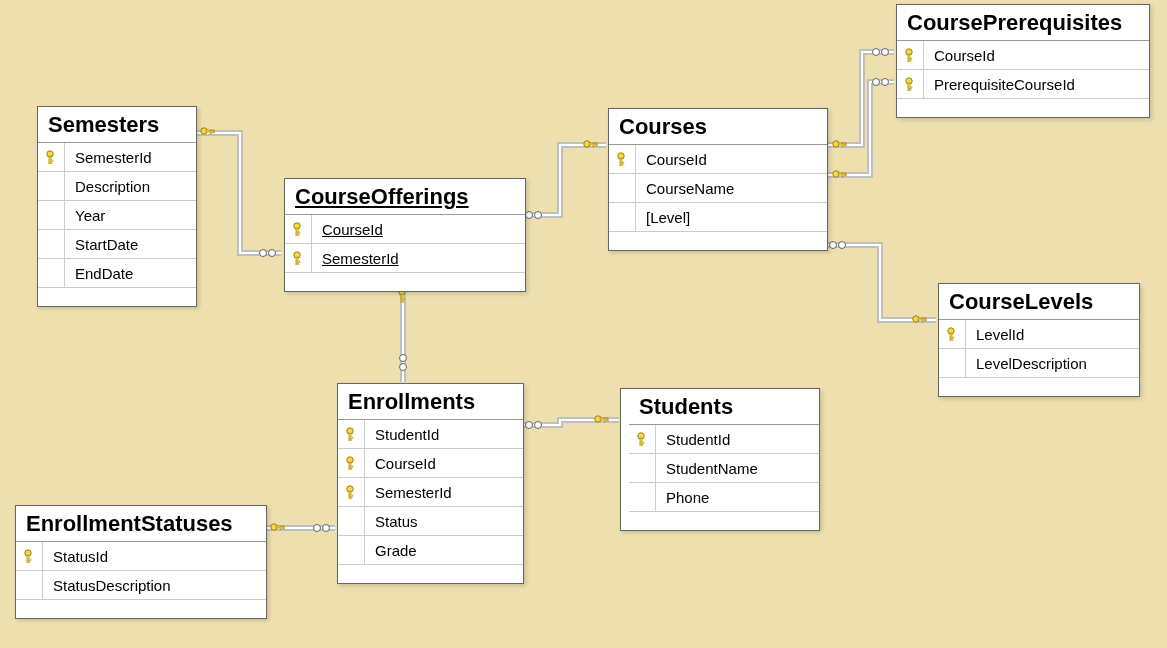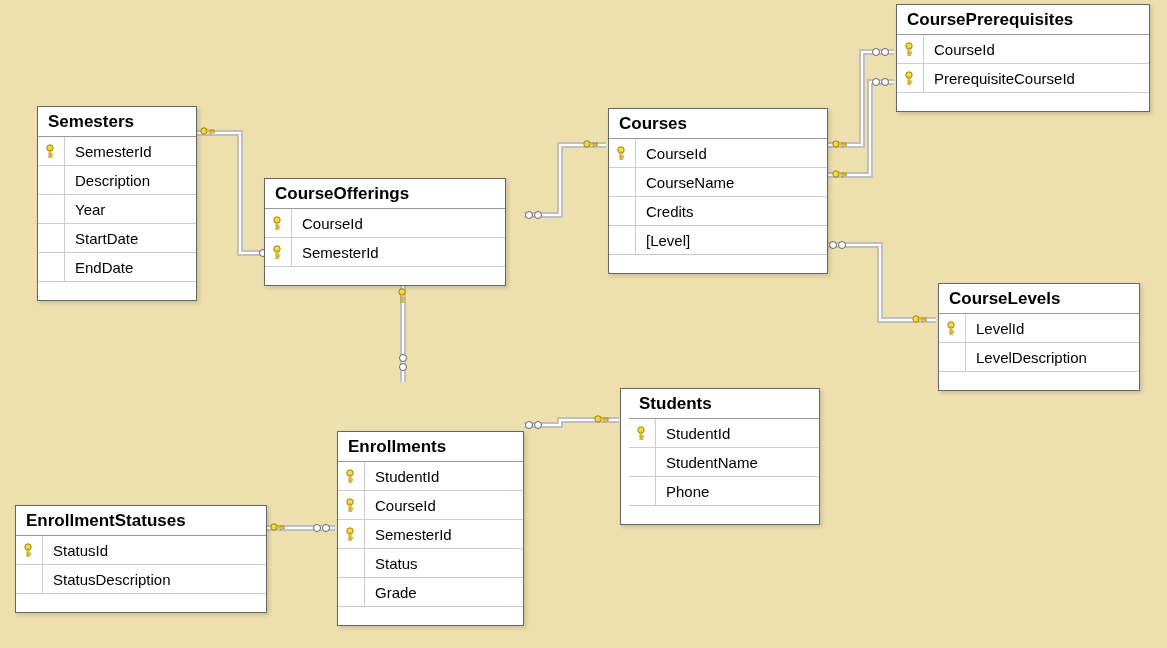--- a/index.html
+++ b/index.html
@@ -17,21 +17,21 @@
   .entity {
     position: absolute;
     background: #fff;
     border: 1px solid #666;
     box-shadow: 2px 2px 4px rgba(0,0,0,0.15);
   }
   .entity-title {
     font-weight: 700;
     padding: 5px 10px 4px 10px;
     border-bottom: 1px solid #999;
-    font-size: 17px;
+    font-size: 22px;
     white-space: nowrap;
   }
   .entity-row {
     display: flex;
     align-items: center;
     border-bottom: 1px solid #ccc;
     height: 28px;
   }
   .entity-row:last-child { border-bottom: 1px solid #ccc; }
   .key-cell {
@@ -167,21 +167,21 @@
       <div class="key-cell"></div>
       <div class="col-cell">StartDate</div>
     </div>
   <div class="entity-row">
       <div class="key-cell"></div>
       <div class="col-cell">EndDate</div>
     </div>
   <div class="blank-row"></div>
 </div>
 
-<div class="entity" style="left:264px; top:178px; width:240px;">
+<div class="entity" style="left:284px; top:178px; width:240px;text-decoration:underline;">
   <div class="entity-title">CourseOfferings</div>
   <div class="entity-row">
       <div class="key-cell">
         <svg class="key-glyph">
           <use href="#keyglyph"></use>
         </svg>
       </div>
       <div class="col-cell">CourseId</div>
     </div>
   <div class="entity-row">
@@ -204,24 +204,20 @@
         </svg>
       </div>
       <div class="col-cell">CourseId</div>
     </div>
   <div class="entity-row">
       <div class="key-cell"></div>
       <div class="col-cell">CourseName</div>
     </div>
   <div class="entity-row">
       <div class="key-cell"></div>
-      <div class="col-cell">Credits</div>
-    </div>
-  <div class="entity-row">
-      <div class="key-cell"></div>
       <div class="col-cell">[Level]</div>
     </div>
   <div class="blank-row"></div>
 </div>
 
 <div class="entity" style="left:896px; top:4px; width:252px;">
   <div class="entity-title">CoursePrerequisites</div>
   <div class="entity-row">
       <div class="key-cell">
         <svg class="key-glyph">
@@ -251,21 +247,21 @@
       </div>
       <div class="col-cell">LevelId</div>
     </div>
   <div class="entity-row">
       <div class="key-cell"></div>
       <div class="col-cell">LevelDescription</div>
     </div>
   <div class="blank-row"></div>
 </div>
 
-<div class="entity" style="left:337px; top:383px; width:185px;margin-top:48px;">
+<div class="entity" style="left:337px; top:383px; width:185px;">
   <div class="entity-title">Enrollments</div>
   <div class="entity-row">
       <div class="key-cell">
         <svg class="key-glyph">
           <use href="#keyglyph"></use>
         </svg>
       </div>
       <div class="col-cell">StudentId</div>
     </div>
   <div class="entity-row">

